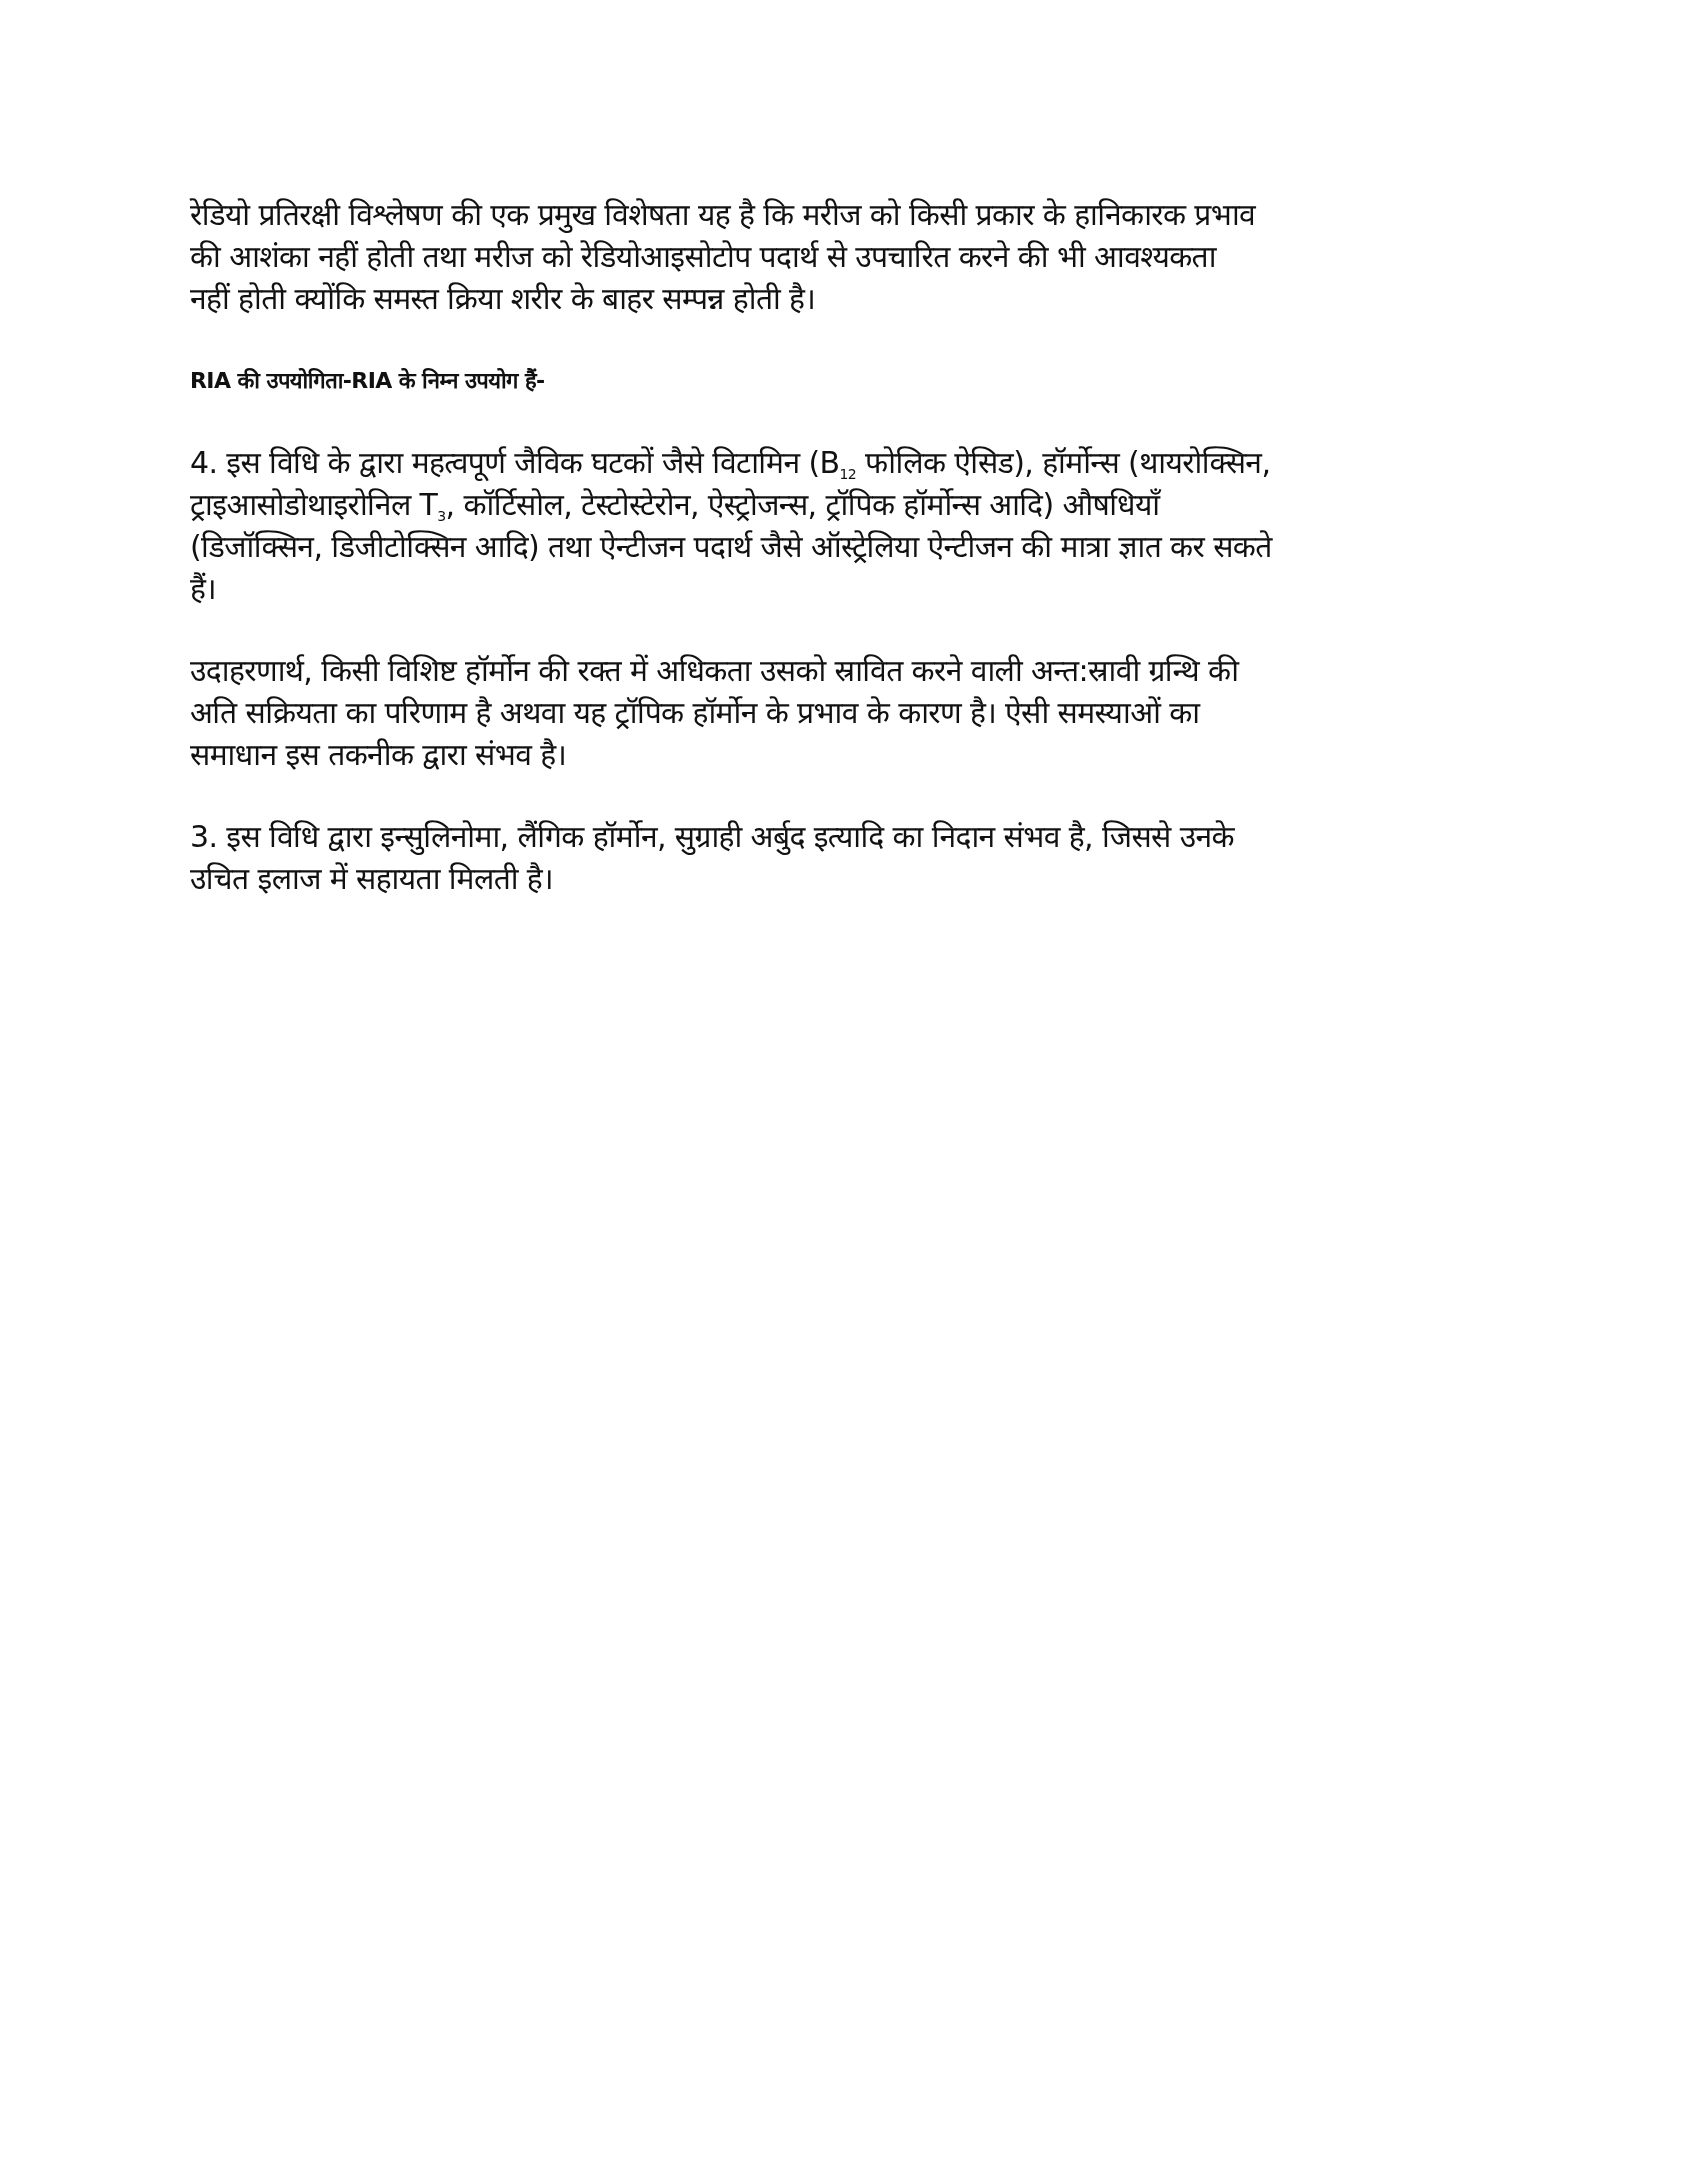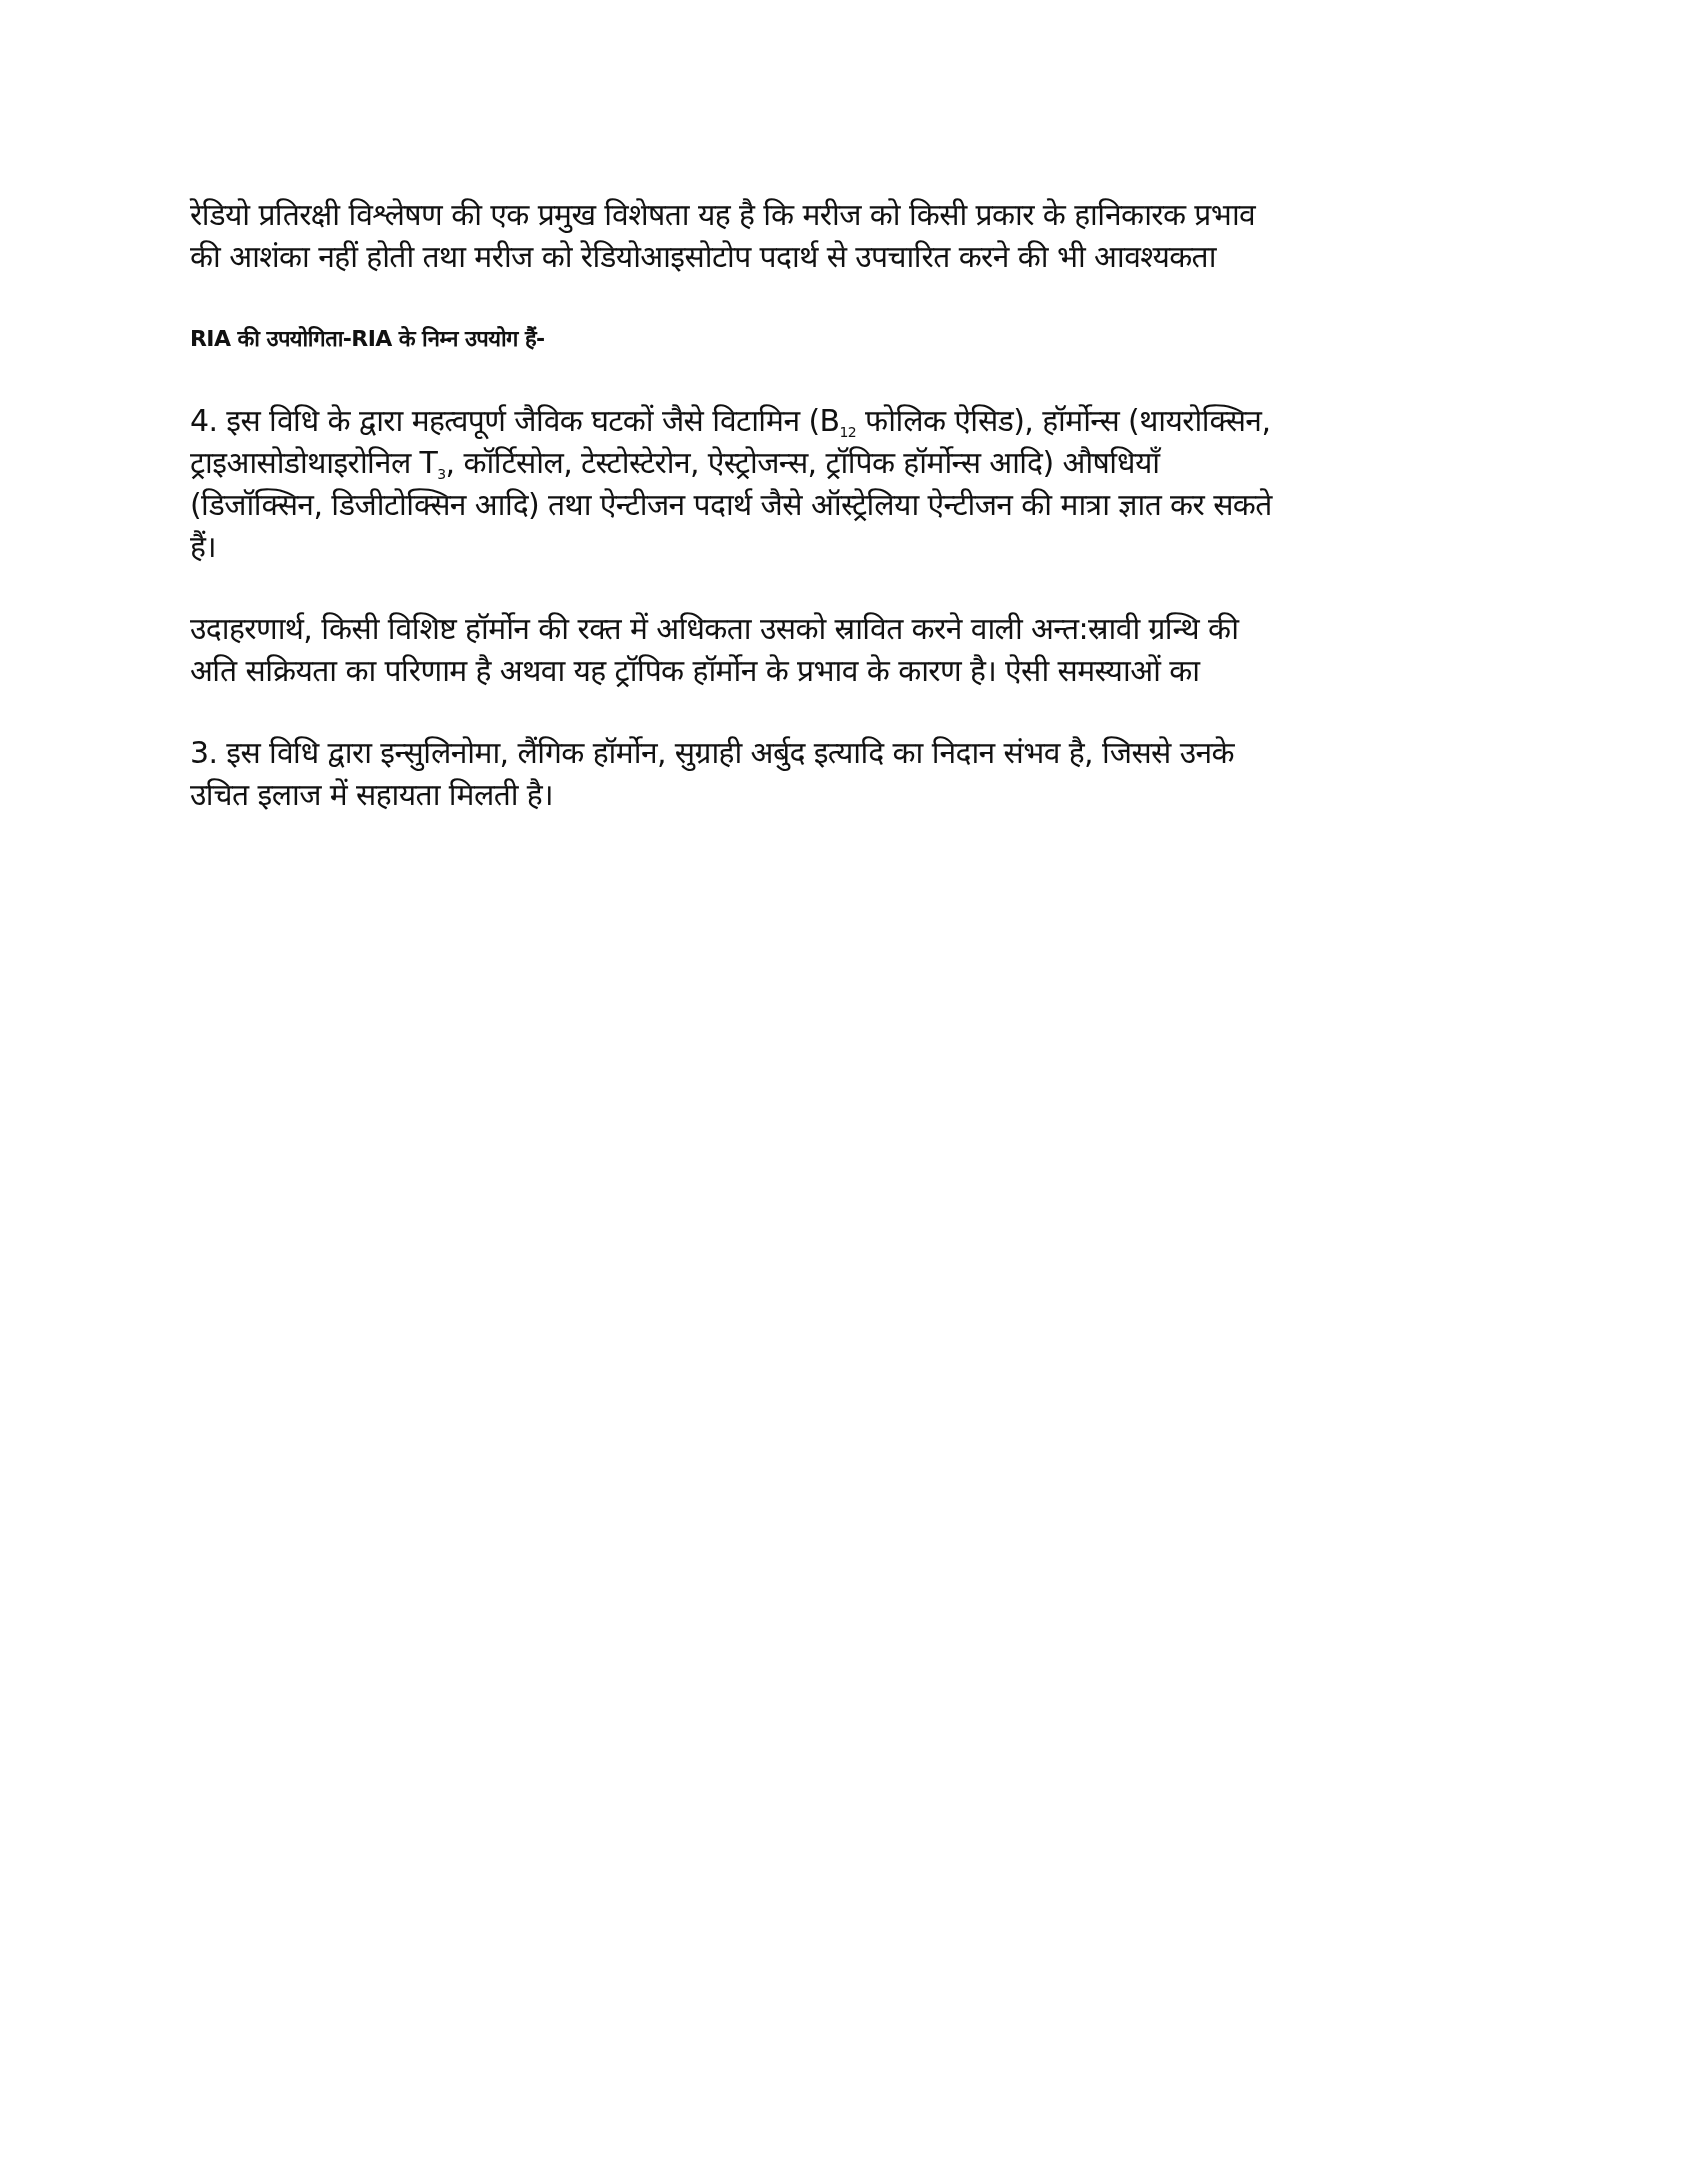--- a/index.html
+++ b/index.html
@@ -46,34 +46,36 @@
     }
   </style>
 </head>
 <body>
 
 <div class="page">
 
   <p class="para">
     <span class="line">रेडियो प्रतिरक्षी विश्लेषण की एक प्रमुख विशेषता यह है कि मरीज को किसी प्रकार के हानिकारक प्रभाव</span>
     <span class="line">की आशंका नहीं होती तथा मरीज को रेडियोआइसोटोप पदार्थ से उपचारित करने की भी आवश्यकता</span>
+    <span class="line">नहीं होती क्योंकि समस्त क्रिया शरीर के बाहर सम्पन्न होती है।</span>
   </p>
 
   <h2 class="heading">RIA की उपयोगिता-RIA के निम्न उपयोग हैं-</h2>
 
   <p class="para">
     <span class="line"><span>4. इस विधि के द्वारा महत्वपूर्ण जैविक घटकों जैसे विटामिन (B</span><sub>12</sub><span> फोलिक ऐसिड), हॉर्मोन्स (थायरोक्सिन,</span></span>
     <span class="line"><span>ट्राइआसोडोथाइरोनिल T</span><sub>3</sub><span>, कॉर्टिसोल, टेस्टोस्टेरोन, ऐस्ट्रोजन्स, ट्रॉपिक हॉर्मोन्स आदि) औषधियाँ</span></span>
     <span class="line">(डिजॉक्सिन, डिजीटोक्सिन आदि) तथा ऐन्टीजन पदार्थ जैसे ऑस्ट्रेलिया ऐन्टीजन की मात्रा ज्ञात कर सकते</span>
     <span class="line">हैं।</span>
   </p>
 
   <p class="para">
     <span class="line">उदाहरणार्थ, किसी विशिष्ट हॉर्मोन की रक्त में अधिकता उसको स्रावित करने वाली अन्त:स्रावी ग्रन्थि की</span>
     <span class="line">अति सक्रियता का परिणाम है अथवा यह ट्रॉपिक हॉर्मोन के प्रभाव के कारण है। ऐसी समस्याओं का</span>
+    <span class="line">समाधान इस तकनीक द्वारा संभव है।</span>
   </p>
 
   <p class="para">
     <span class="line">3. इस विधि द्वारा इन्सुलिनोमा, लैंगिक हॉर्मोन, सुग्राही अर्बुद इत्यादि का निदान संभव है, जिससे उनके</span>
     <span class="line">उचित इलाज में सहायता मिलती है।</span>
   </p>
 
 </div>
 
 

